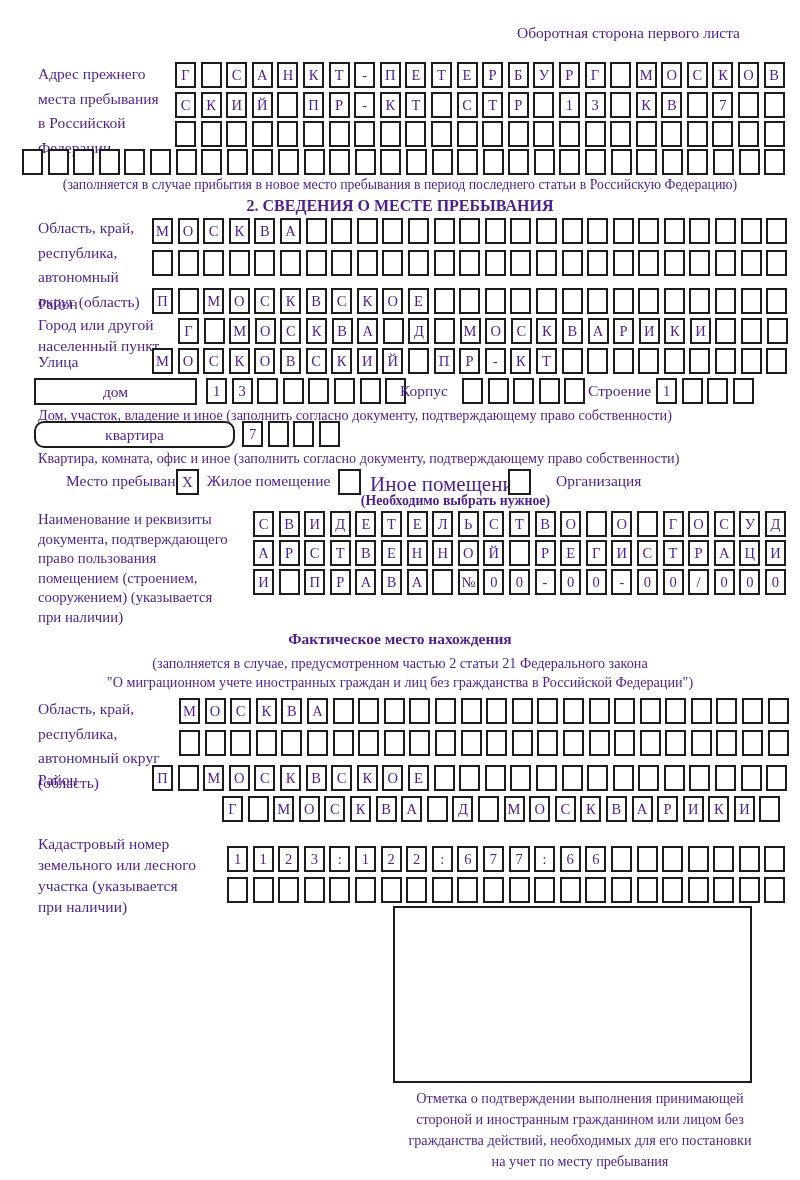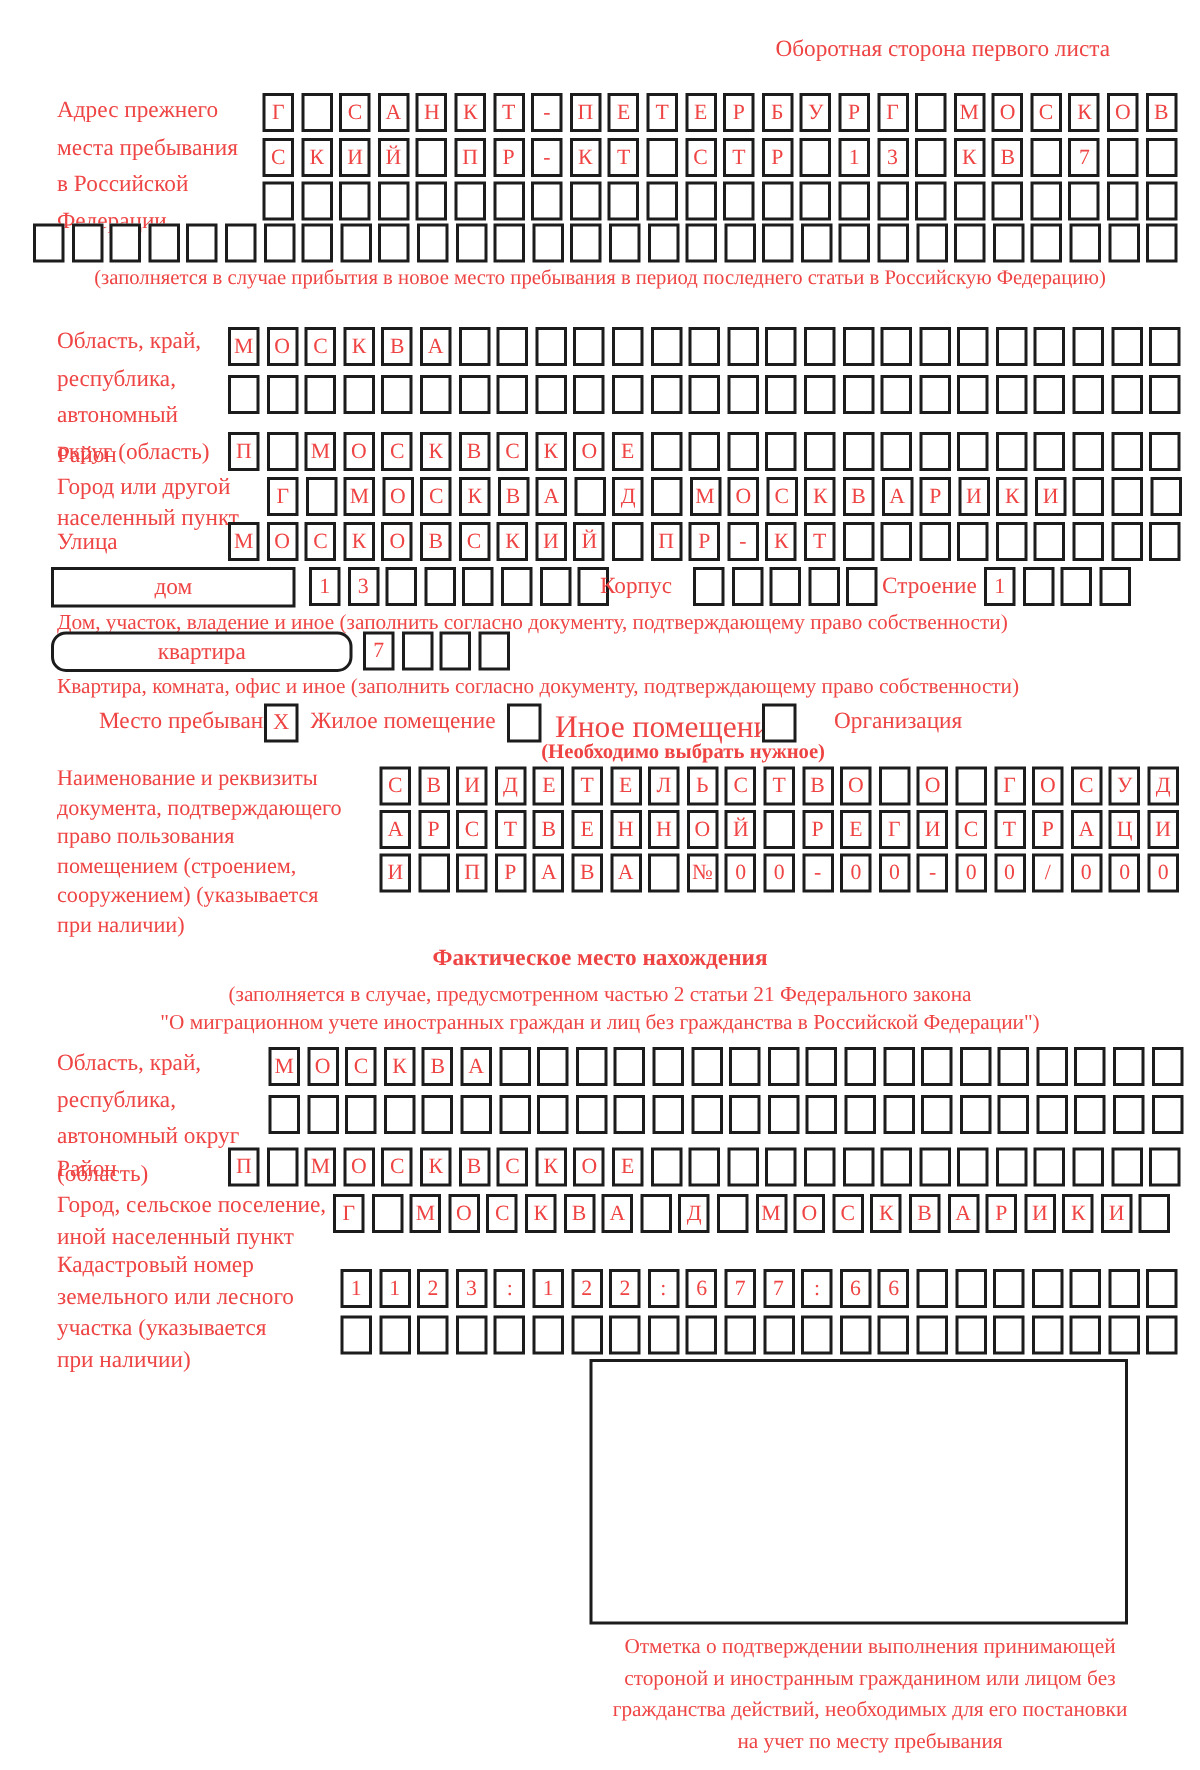--- a/index.html
+++ b/index.html
@@ -1,17 +1,17 @@
 <!DOCTYPE html>
 <html><head>
 <meta charset="utf-8">
 <style>
   html,body{margin:0;padding:0;background:#fff;}
   .page{position:relative;width:800px;height:1180px;background:#ffffff;
-        font-family:"Liberation Serif","DejaVu Serif",serif;color:#ef4444;overflow:hidden;}
+        font-family:"Liberation Serif","DejaVu Serif",serif;color:#4c1d95;overflow:hidden;}
   .lbl{position:absolute;font-size:15.5px;line-height:24.5px;white-space:pre-line;}
   .lbl.tight{line-height:21px;}
   .caption{position:absolute;font-size:14.2px;white-space:pre-line;}
   .center{left:0;width:800px;text-align:center;}
   .bold{font-weight:bold;}
   .cellrow{position:absolute;display:flex;gap:4.6px;}
   .cell{box-sizing:border-box;flex:0 0 21px;width:21px;height:26px;border:2px solid #1c1c1c;
         display:flex;align-items:center;justify-content:center;font-size:14.5px;background:#fff;}
   .widebox{position:absolute;box-sizing:border-box;height:27px;border:2px solid #1c1c1c;
         display:flex;align-items:center;justify-content:center;font-size:15.5px;background:#fff;}
@@ -135,20 +135,21 @@
       <span class="cell"></span>
       <span class="cell"></span>
       <span class="cell"></span>
       <span class="cell"></span>
       <span class="cell"></span>
       <span class="cell"></span>
       <span class="cell"></span>
     </div>
   <div class="caption center" style="top:177px;font-size:13.8px;">(заполняется в случае прибытия в новое место пребывания в период последнего статьи в Российскую Федерацию)</div>
 
+  <div class="caption center bold" style="top:197px;font-size:16px;">2. СВЕДЕНИЯ О МЕСТЕ ПРЕБЫВАНИЯ</div>
 
   <div class="lbl" style="left:38px;top:216px;">Область, край,
 республика,
 автономный
 округ (область)</div>
   <div class="cellrow" style="left:152px;top:218px;">
       <span class="cell">М</span>
       <span class="cell">О</span>
       <span class="cell">С</span>
       <span class="cell">К</span>
@@ -494,22 +495,20 @@
       <span class="cell"></span>
       <span class="cell"></span>
       <span class="cell"></span>
       <span class="cell"></span>
       <span class="cell"></span>
       <span class="cell"></span>
       <span class="cell"></span>
       <span class="cell"></span>
     </div>
 
-  <div class="lbl tight" style="left:38px;top:793px;">Город, сельское поселение,
-иной населенный пункт</div>
   <div class="cellrow" style="left:222px;top:796px;">
       <span class="cell">Г</span>
       <span class="cell"></span>
       <span class="cell">М</span>
       <span class="cell">О</span>
       <span class="cell">С</span>
       <span class="cell">К</span>
       <span class="cell">В</span>
       <span class="cell">А</span>
       <span class="cell"></span>

